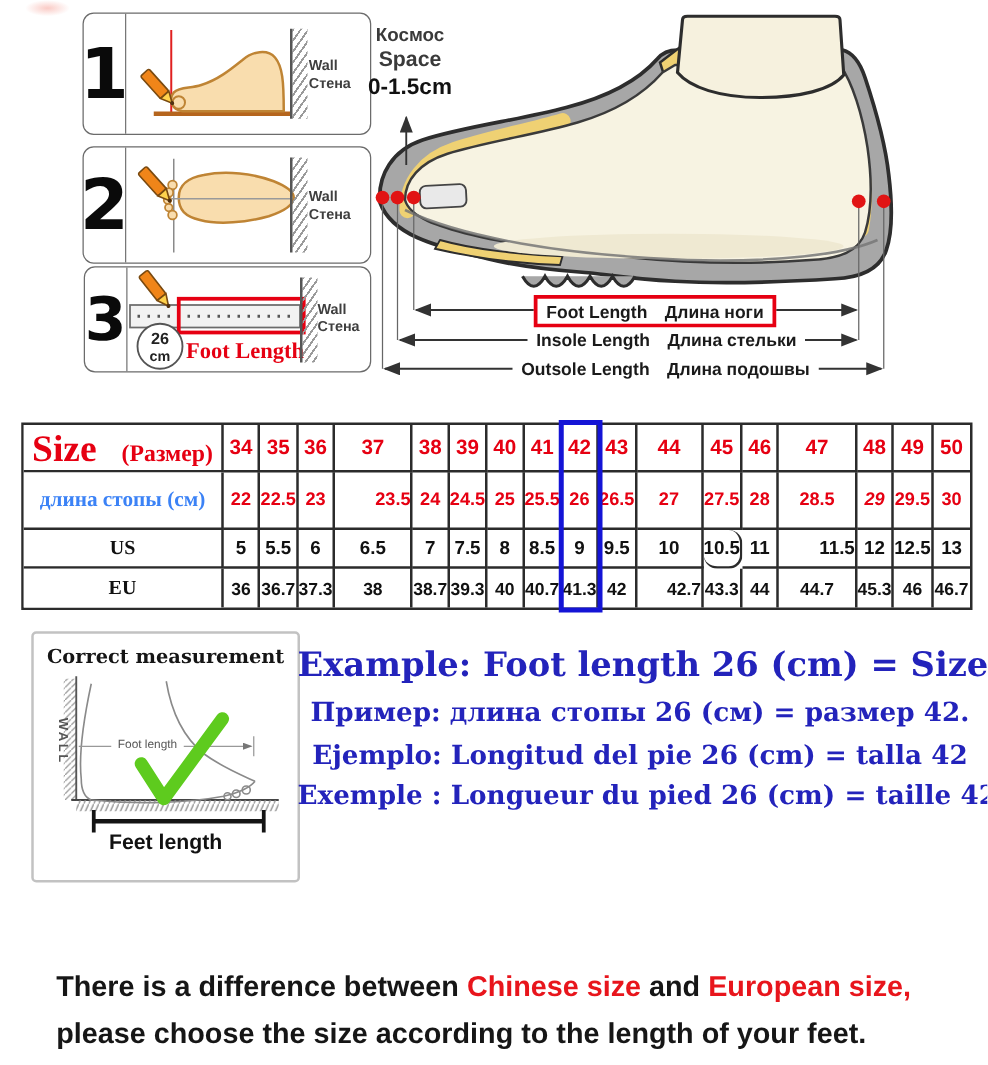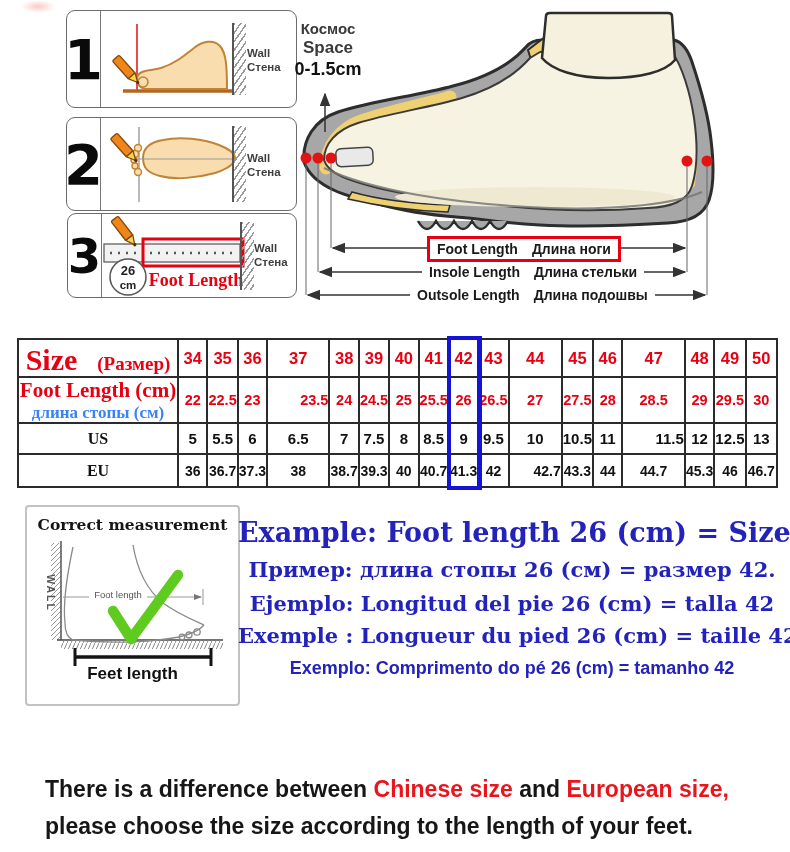--- a/index.html
+++ b/index.html
@@ -248,21 +248,20 @@
       <span>Длина подошвы</span>
   </div>
 
   <div class="size-table">
     <div class="st-grid">
       <div class="hcell hc1">
         <span class="size-word">Size</span>
         <span class="size-sub">(Размер)</span>
       </div>
       <div class="hcell hc2">
-        <span class="foot-en">Foot Length (cm)</span>
         <span class="foot-ru">длина стопы (см)</span>
       </div>
       <div class="hcell hc3 us-eu">US</div>
       <div class="hcell hc4 us-eu">EU</div>
       <div class="hl" style="grid-column: 10;"></div>
     <div class="tcell red row0" style="grid-area: 1 / 2;">34</div>
         <div class="tcell red row0" style="grid-area: 1 / 3;">35</div>
         <div class="tcell red row0" style="grid-area: 1 / 4;">36</div>
         <div class="tcell red row0" style="grid-area: 1 / 5;">37</div>
         <div class="tcell red row0" style="grid-area: 1 / 6;">38</div>
@@ -285,35 +284,35 @@
         <div class="tcell red row1" style="grid-area: 2 / 6;">24</div>
         <div class="tcell red row1" style="grid-area: 2 / 7;">24.5</div>
         <div class="tcell red row1" style="grid-area: 2 / 8;">25</div>
         <div class="tcell red row1" style="grid-area: 2 / 9;">25.5</div>
         <div class="tcell red row1" style="grid-area: 2 / 10;">26</div>
         <div class="tcell red row1" style="grid-area: 2 / 11;">26.5</div>
         <div class="tcell red row1" style="grid-area: 2 / 12;">27</div>
         <div class="tcell red row1" style="grid-area: 2 / 13;">27.5</div>
         <div class="tcell red row1" style="grid-area: 2 / 14;">28</div>
         <div class="tcell red row1" style="grid-area: 2 / 15;">28.5</div>
-        <div class="tcell red row1" style="grid-area: 2 / 16;">29</div>
+        <div class="tcell red row1" style="grid-area: 2 / 16; font-style: italic;">29</div>
         <div class="tcell red row1" style="grid-area: 2 / 17;">29.5</div>
         <div class="tcell red row1 noR" style="grid-area: 2 / 18;">30</div>
         <div class="tcell blk row2" style="grid-area: 3 / 2;">5</div>
         <div class="tcell blk row2" style="grid-area: 3 / 3;">5.5</div>
         <div class="tcell blk row2" style="grid-area: 3 / 4;">6</div>
         <div class="tcell blk row2" style="grid-area: 3 / 5;">6.5</div>
         <div class="tcell blk row2" style="grid-area: 3 / 6;">7</div>
         <div class="tcell blk row2" style="grid-area: 3 / 7;">7.5</div>
         <div class="tcell blk row2" style="grid-area: 3 / 8;">8</div>
         <div class="tcell blk row2" style="grid-area: 3 / 9;">8.5</div>
         <div class="tcell blk row2" style="grid-area: 3 / 10;">9</div>
         <div class="tcell blk row2" style="grid-area: 3 / 11;">9.5</div>
         <div class="tcell blk row2" style="grid-area: 3 / 12;">10</div>
-        <div class="tcell blk row2" style="grid-area: 3 / 13;">10.5</div>
+        <div class="tcell blk row2" style="grid-area: 3 / 13; border-radius: 11px;">10.5</div>
         <div class="tcell blk row2" style="grid-area: 3 / 14;">11</div>
         <div class="tcell blk row2" style="grid-area: 3 / 15; padding-left: 32px;">11.5</div>
         <div class="tcell blk row2" style="grid-area: 3 / 16;">12</div>
         <div class="tcell blk row2" style="grid-area: 3 / 17;">12.5</div>
         <div class="tcell blk row2 noR" style="grid-area: 3 / 18;">13</div>
         <div class="tcell blk row3 noB" style="grid-area: 4 / 2;">36</div>
         <div class="tcell blk row3 noB" style="grid-area: 4 / 3;">36.7</div>
         <div class="tcell blk row3 noB" style="grid-area: 4 / 4;">37.3</div>
         <div class="tcell blk row3 noB" style="grid-area: 4 / 5;">38</div>
         <div class="tcell blk row3 noB" style="grid-area: 4 / 6;">38.7</div>
@@ -375,21 +374,20 @@
       </g>
     </svg>
     <div class="feetlen">Feet length</div>
   </div>
 
   <div class="examples">
     <div class="ex ex0">Example: Foot length 26 (cm) = Size 42</div>
     <div class="ex ex1">Пример: длина стопы 26 (см) = размер 42.</div>
     <div class="ex ex2">Ejemplo: Longitud del pie 26 (cm) = talla 42</div>
     <div class="ex ex3">Exemple : Longueur du pied 26 (cm) = taille 42</div>
-    <div class="ex ex4">Exemplo: Comprimento do pé 26 (cm) = tamanho 42</div>
   </div>
 
   <div class="b1">
     <span>There is a difference between </span><span class="note-red">Chinese size</span><span> and </span><span class="note-red">European size,</span>
   </div>
   <div class="b2">please choose the size according to the length of your feet.</div>
 
 </div>
 
 </body></html>

